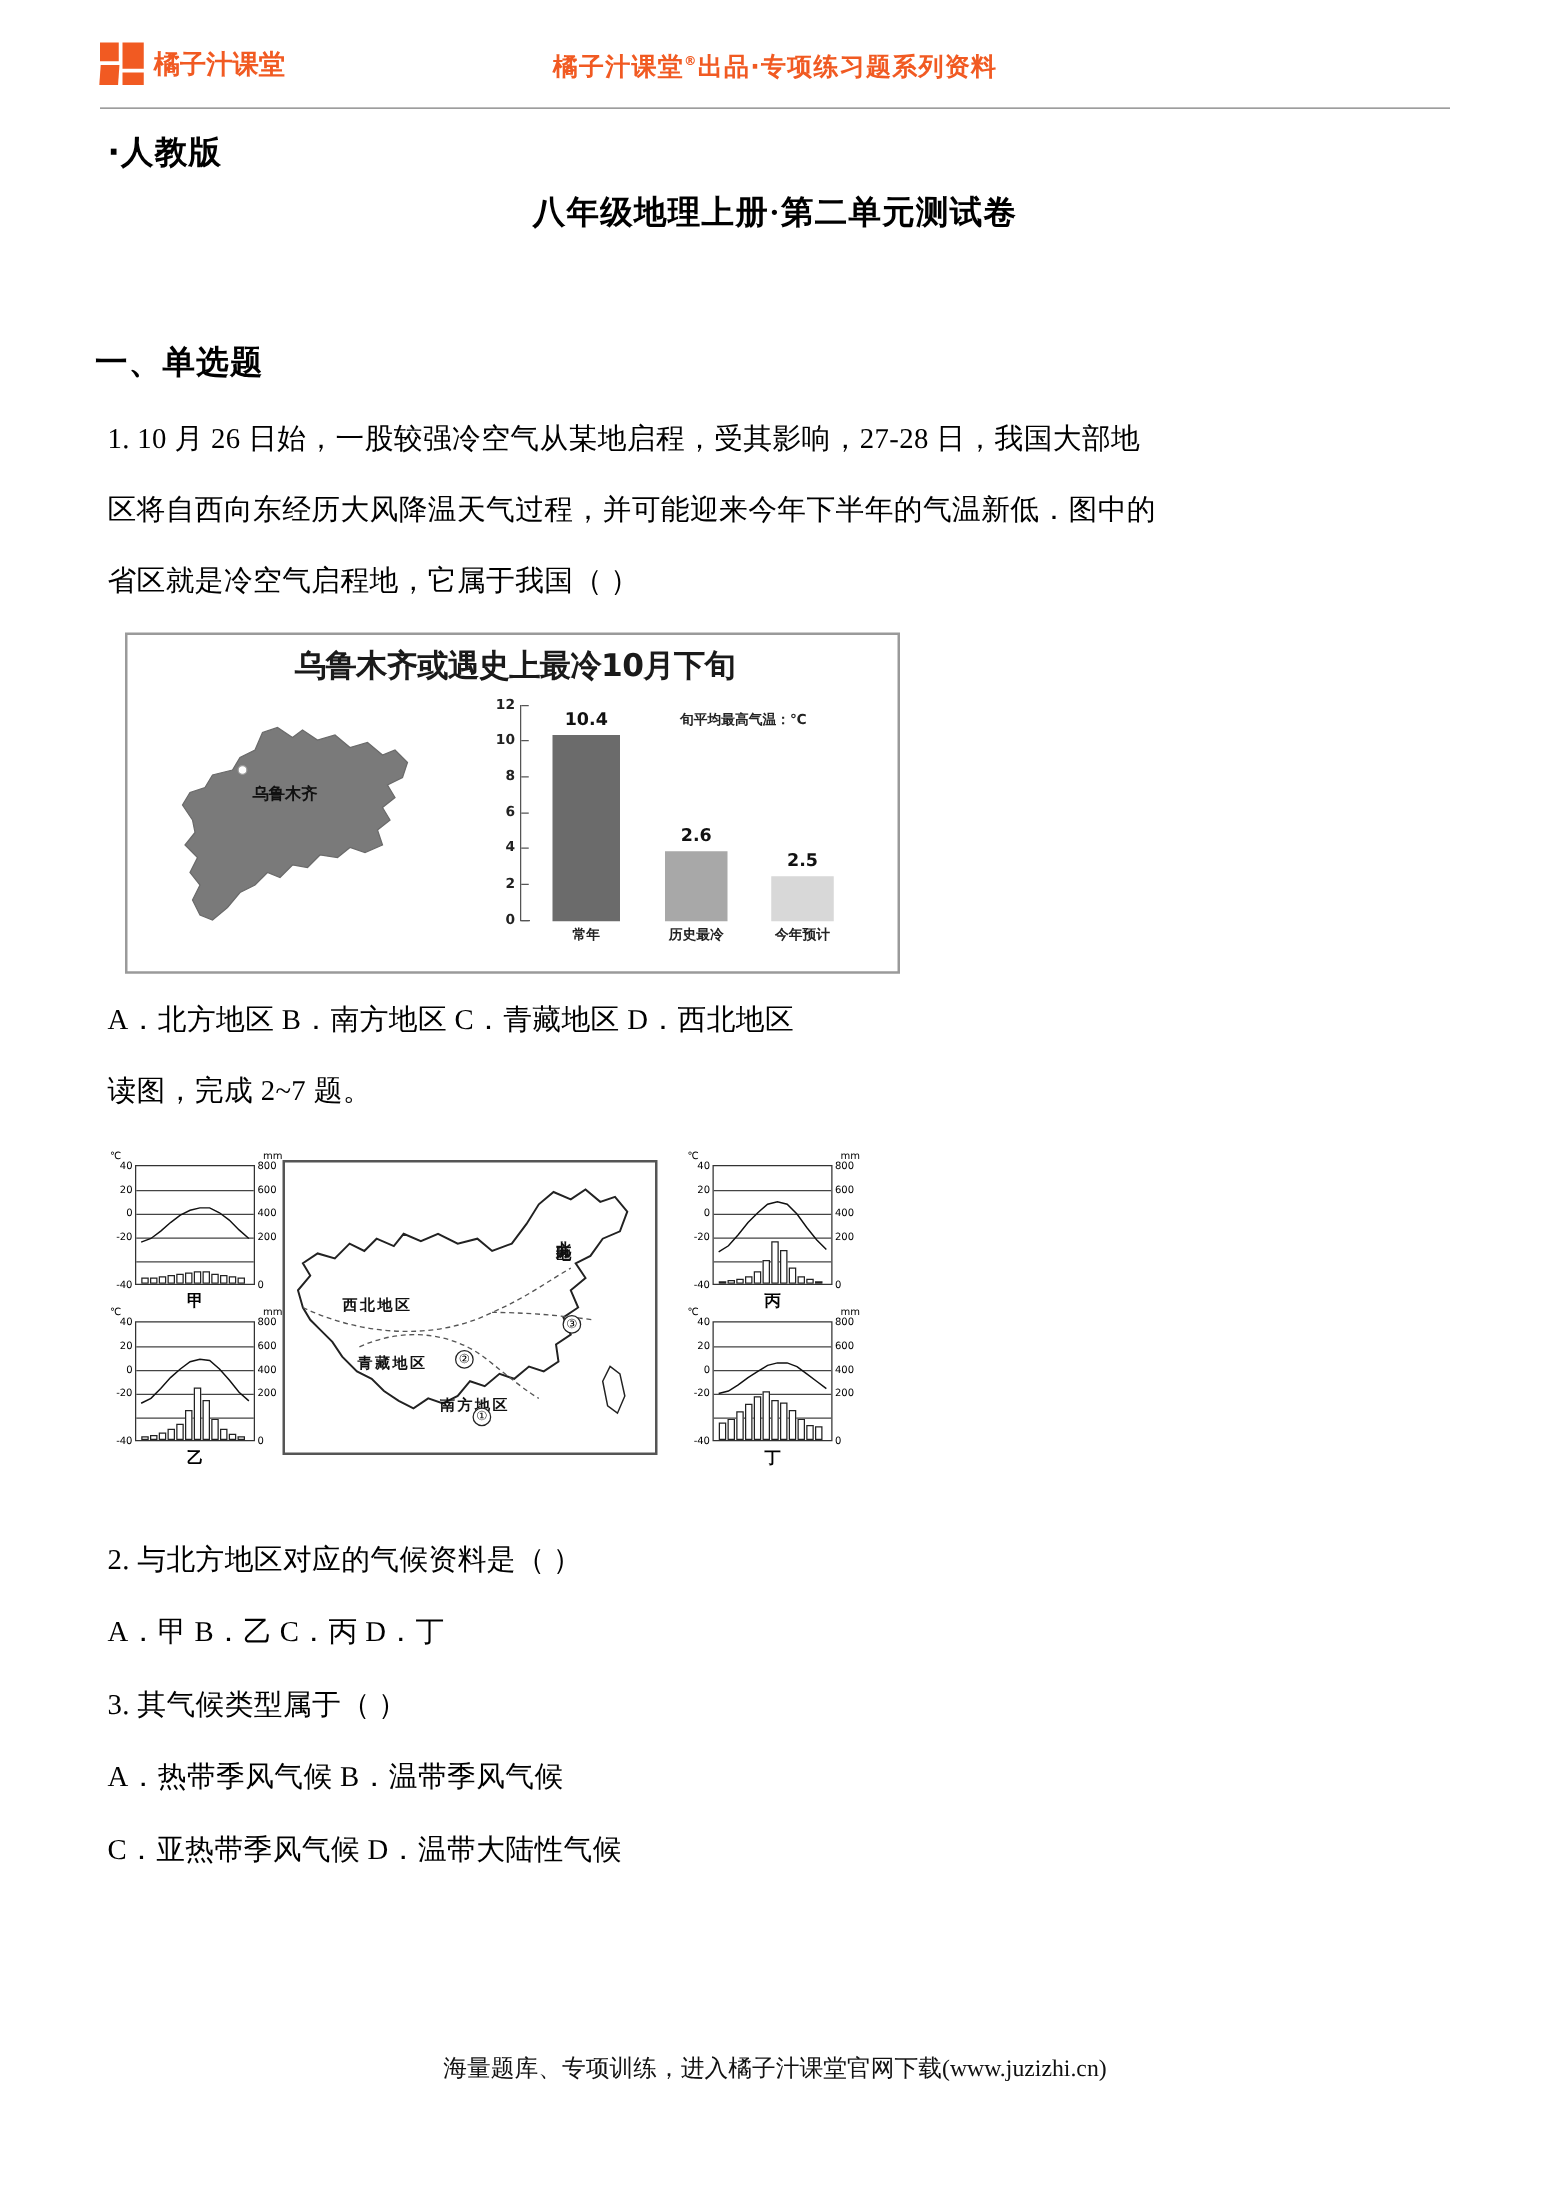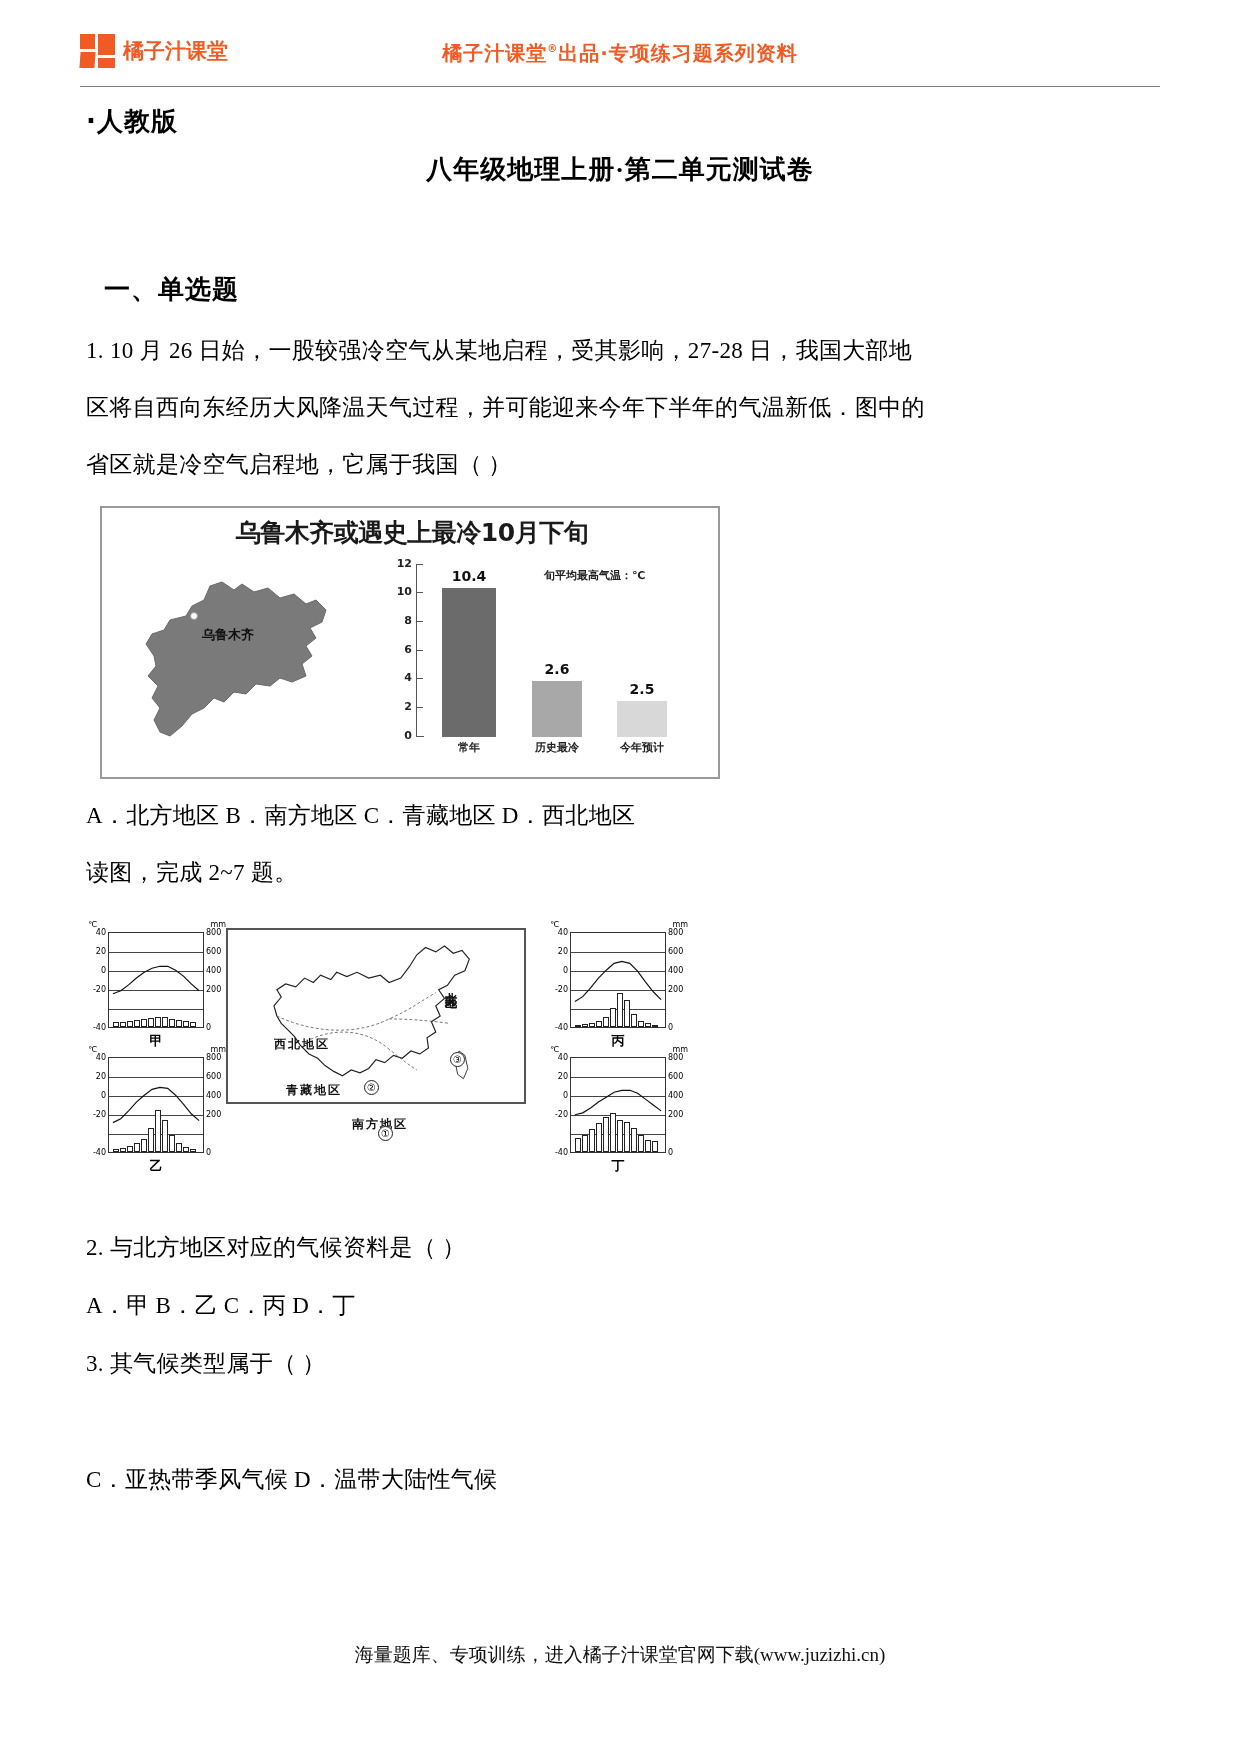--- a/index.html
+++ b/index.html
@@ -78,21 +78,21 @@
     letter-spacing: 1px;
   }
   .doc-subtitle {
     position: absolute; left: 80px; top: 218px; width: 1080px;
     text-align: center;
     font-size: 23px; font-weight: bold;
     font-family: "DejaVu Sans", sans-serif;
     letter-spacing: 1px;
   }
   .section-head {
-    position: absolute; left: 104px; top: 272px;
+    position: absolute; left: 76px; top: 272px;
     font-size: 26px; font-weight: bold;
     font-family: "DejaVu Sans", sans-serif;
     letter-spacing: 1px;
   }
 
   
   .qline {
     position: absolute;
     left: 86px; width: 1058px;
     font-size: 23px;
@@ -172,21 +172,21 @@
   .cd-unit-l { position: absolute; left: 2px; top: 0px; font-size: 8px; font-family: "DejaVu Sans", sans-serif; }
   .cd-unit-r { position: absolute; right: 2px; top: 0px; font-size: 8px; font-family: "DejaVu Sans", sans-serif; }
   .cd-yl { position: absolute; left: 0px; width: 20px; text-align: right; font-size: 8px; font-family: "DejaVu Sans", sans-serif; }
   .cd-yr { position: absolute; right: 0px; width: 22px; text-align: left; font-size: 8px; font-family: "DejaVu Sans", sans-serif; }
   .cd-name { position: absolute; left: 22px; width: 96px; text-align: center; top: 112px;
              font-size: 13px; font-family: "DejaVu Sans", sans-serif; font-weight: bold; }
   .pbar { position: absolute; bottom: 0; background: #fff; border: 1px solid #222; }
 
   .cmap {
     position: absolute; left: 140px; top: 8px;
-    width: 300px; height: 176px;
+    width: 300px; height: 236px;
     border: 2px solid #555; background: #fff;
   }
   .cmap-lab {
     position: absolute; font-size: 12px; font-weight: bold;
     font-family: "DejaVu Sans", sans-serif; letter-spacing: 2px; color: #111;
   }
   .cmap-lab.vert { writing-mode: vertical-rl; letter-spacing: 2px; }
   .circ {
     position: absolute; width: 15px; height: 15px; border-radius: 50%;
     border: 1px solid #222; font-size: 10px; line-height: 14px; text-align: center;
@@ -456,17 +456,18 @@
       <div class="cd-yr" style="top:65px;">200</div>
       <div class="cd-yr" style="top:103px;">0</div>
       <div class="cd-name">丁</div>
     </div>
   </div>
 
   <div class="qline" style="top:1232px;">2.  与北方地区对应的气候资料是（              ）</div>
   <div class="qline opts" style="top:1290px;">A．甲      B．乙      C．丙      D．丁</div>
 
   <div class="qline" style="top:1348px;">3.  其气候类型属于（            ）</div>
+  <div class="qline opts" style="top:1406px;">A．热带季风气候        B．温带季风气候</div>
   <div class="qline opts" style="top:1464px;">C．亚热带季风气候      D．温带大陆性气候</div>
 
   <div class="footer">海量题库、专项训练，进入橘子汁课堂官网下载(www.juzizhi.cn)</div>
 
 </div>
 
 </body></html>

